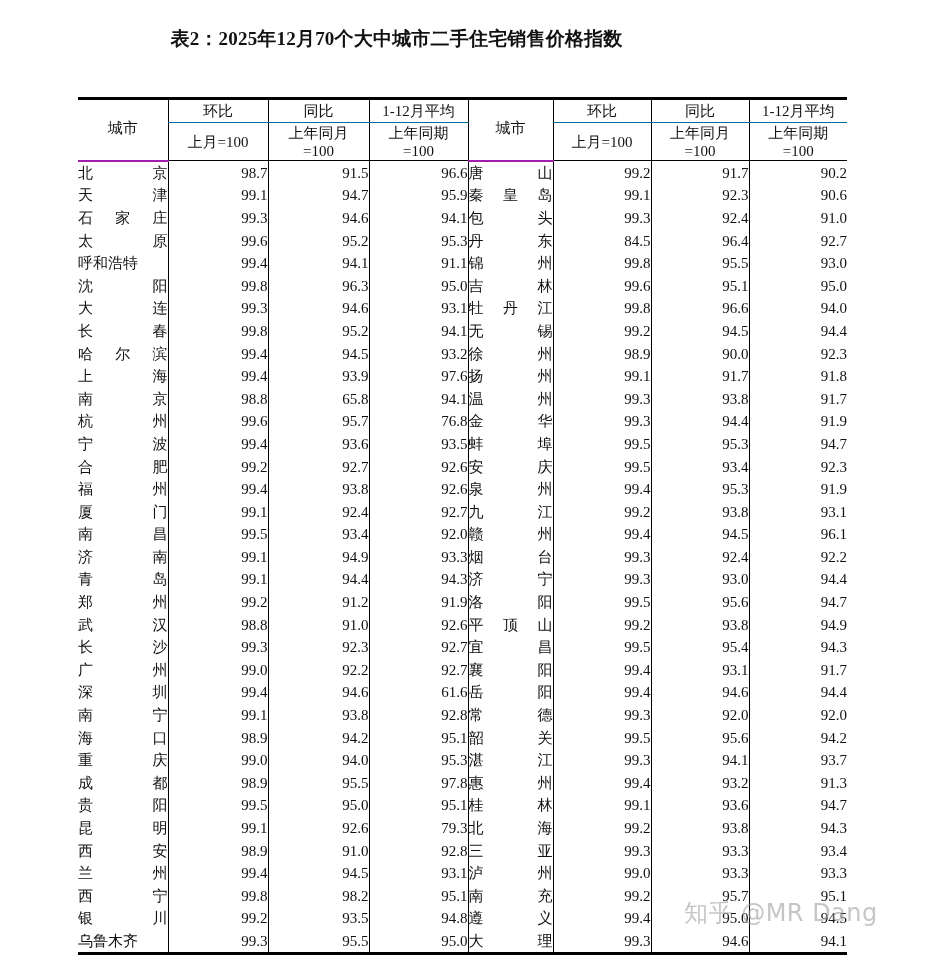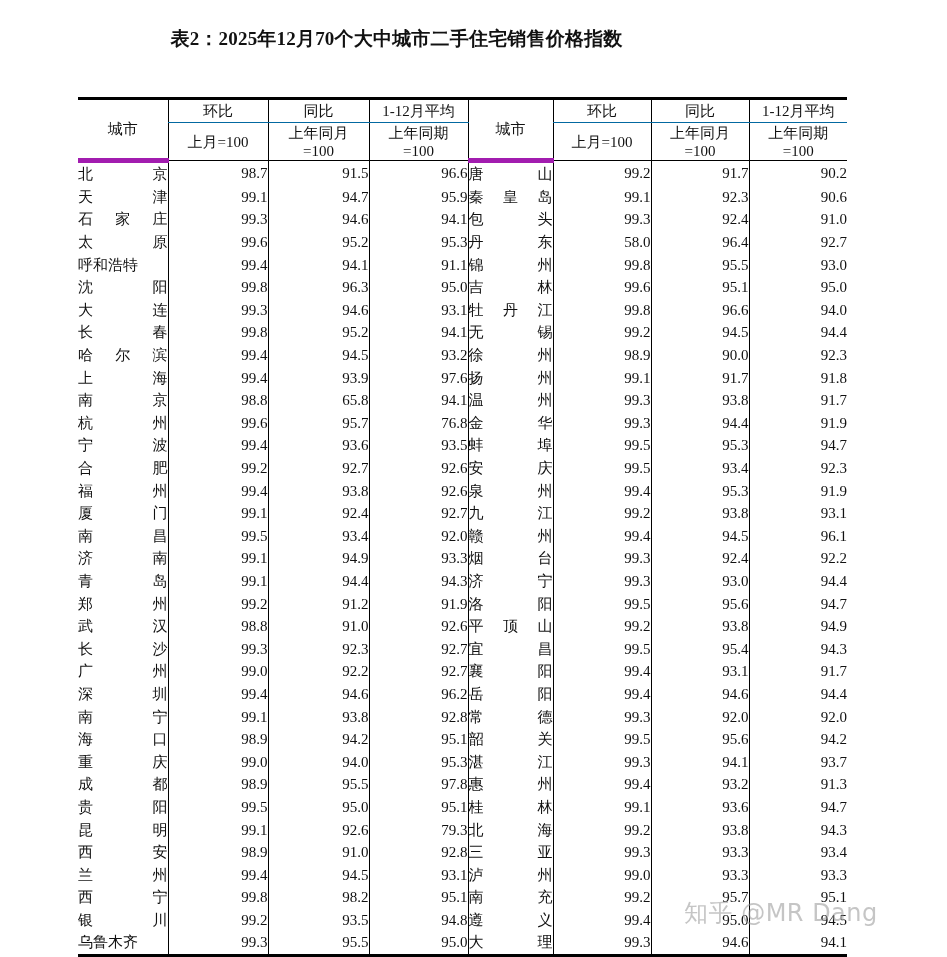--- a/index.html
+++ b/index.html
@@ -8,21 +8,21 @@
   .title { position: absolute; top: 26px; left: 0; width: 793px; text-align: center;
            font-size: 19px; font-weight: bold; letter-spacing: 0.2px; }
   table.idx { position: absolute; left: 78px; top: 97px; width: 769px;
               border-collapse: collapse; table-layout: fixed;
               border-top: 3px solid #000; border-bottom: 3px solid #000; }
   table.idx th, table.idx td { padding: 0; font-weight: normal; }
   th { font-size: 15px; text-align: center; line-height: 18px; vertical-align: middle; }
   th.h1 { height: 22px; border-bottom: 1px solid #0369a1; }
   th.h2 { height: 37px; }
   thead tr:last-child th { border-bottom: 1px solid #000; }
-  th.city-h { border-bottom: 5px solid #a21caf; }
+  th.city-h { border-bottom: 2px solid #a21caf; font-family: Liberation Mono, monospace; }
   .bl { border-left: 1px solid #000; }
   td { height: 22.6px; font-size: 15px; line-height: 20px; }
   td.num { text-align: right; padding-right: 4px; }
   td.city { padding-left: 12px; padding-right: 12px; }
   td.city-r { padding-left: 6px; padding-right: 18px; }
   .cityname { display: flex; justify-content: space-between; font-family: "DejaVu Sans", sans-serif; font-size: 15px; }
   .watermark { position: absolute; left: 684px; top: 897px; font-family: "DejaVu Sans", sans-serif;
                font-size: 24px; color: rgba(150,150,150,0.55); letter-spacing: 0.5px; white-space: nowrap; pointer-events: none; }
 </style>
 </head>
@@ -145,21 +145,21 @@
         </td>
         <td class="num bl">99.6</td>
         <td class="num bl">95.2</td>
         <td class="num bl">95.3</td>
         <td class="city-r bl">
           <div class="cityname">
             <span>丹</span>
             <span>东</span>
           </div>
         </td>
-        <td class="num bl">58.0</td>
+        <td class="num bl">84.5</td>
         <td class="num bl">96.4</td>
         <td class="num bl">92.7</td>
       </tr>
       <tr>
         <td class="city">
           <div class="cityname">
             <span>呼和浩特</span>
           </div>
         </td>
         <td class="num bl">99.4</td>
@@ -540,21 +540,21 @@
       </tr>
       <tr>
         <td class="city">
           <div class="cityname">
             <span>深</span>
             <span>圳</span>
           </div>
         </td>
         <td class="num bl">99.4</td>
         <td class="num bl">94.6</td>
-        <td class="num bl">96.2</td>
+        <td class="num bl">61.6</td>
         <td class="city-r bl">
           <div class="cityname">
             <span>岳</span>
             <span>阳</span>
           </div>
         </td>
         <td class="num bl">99.4</td>
         <td class="num bl">94.6</td>
         <td class="num bl">94.4</td>
       </tr>

